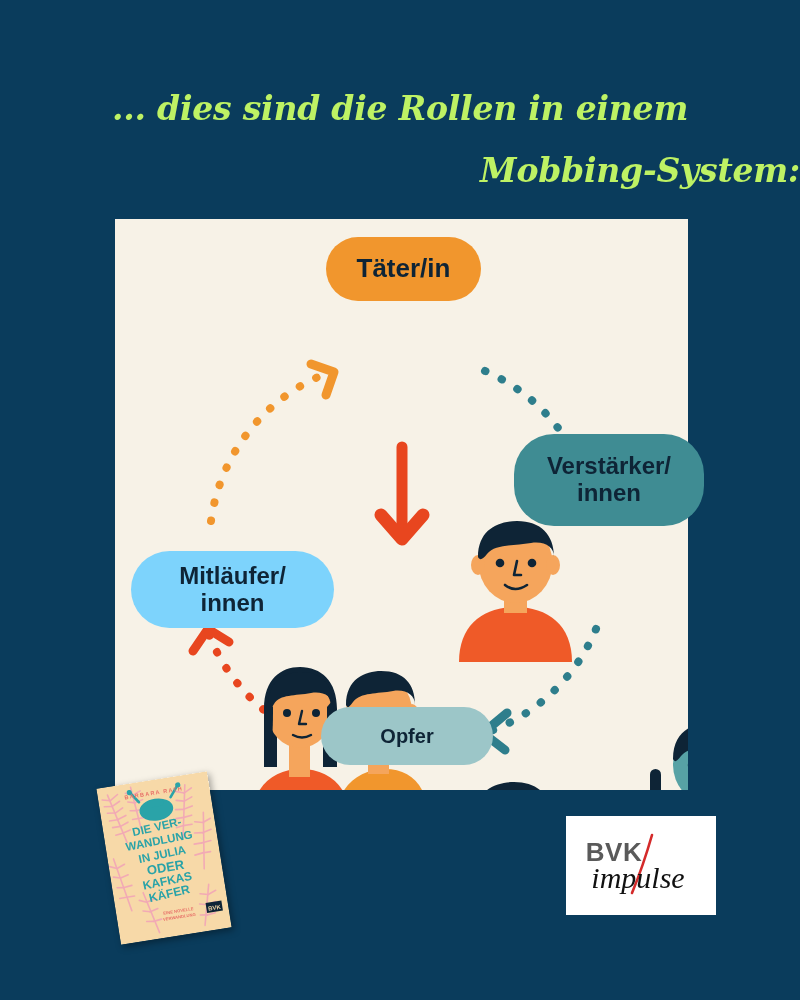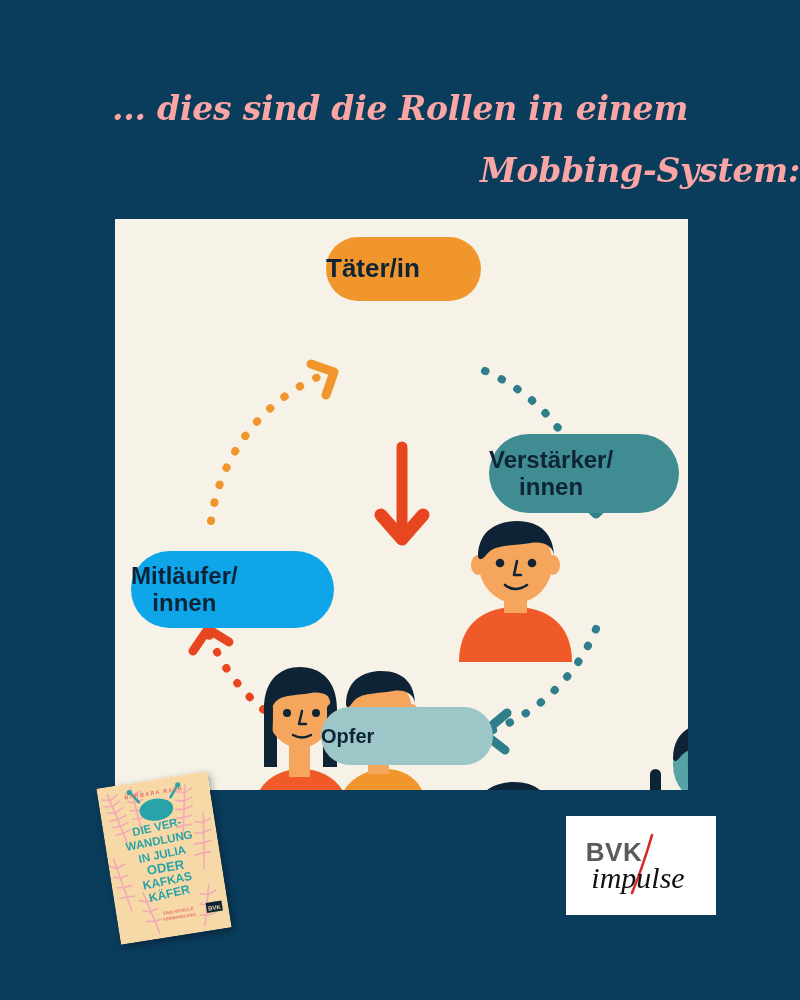--- a/index.html
+++ b/index.html
@@ -14,21 +14,21 @@
     width: 800px; height: 1000px;
     background: #0a3c5c;
   }
 
   
   .headline {
     position: absolute;
     left: 0; top: 78px;
     width: 800px;
     text-align: center;
-    color: #fca5a5;
+    color: #bef264;
     font-family: "DejaVu Serif", serif;
     font-weight: bold;
     font-style: italic;
     font-size: 33px;
     line-height: 62px;
     letter-spacing: -0.2px;
   }
   .headline .l2 { display: block; text-align: right; }
 
   
@@ -39,46 +39,47 @@
     background: #f7f2e7;
     overflow: hidden;
   }
   .panel-svg { position: absolute; left: 0; top: 0; }
 
   
   .pill {
     position: absolute;
     display: flex;
     align-items: center;
+    justify-content: center;
     text-align: center;
     color: #0e2436;
     font-weight: bold;
     font-family: "Liberation Sans", sans-serif;
     line-height: 1.12;
     z-index: 6;
   }
   #pill-taeter {
     left: 326px; top: 237px;
     width: 155px; height: 64px;
     border-radius: 34px;
     background: #f1962d;
     font-size: 26px;
   }
   #pill-verstaerker {
-    left: 489px; top: 434px;
-    width: 190px; height: 79px;
+    left: 514px; top: 434px;
+    width: 190px; height: 92px;
     border-radius: 40px;
     background: #3f8c93;
     font-size: 24px;
   }
   #pill-mitlaeufer {
     left: 131px; top: 551px;
     width: 203px; height: 77px;
     border-radius: 39px;
-    background: #0ea5e9;
+    background: #7dd3fc;
     font-size: 24px;
   }
   #pill-opfer {
     left: 321px; top: 707px;
     width: 172px; height: 58px;
     border-radius: 30px;
     background: #9cc6c8;
     font-size: 20px;
   }
 

